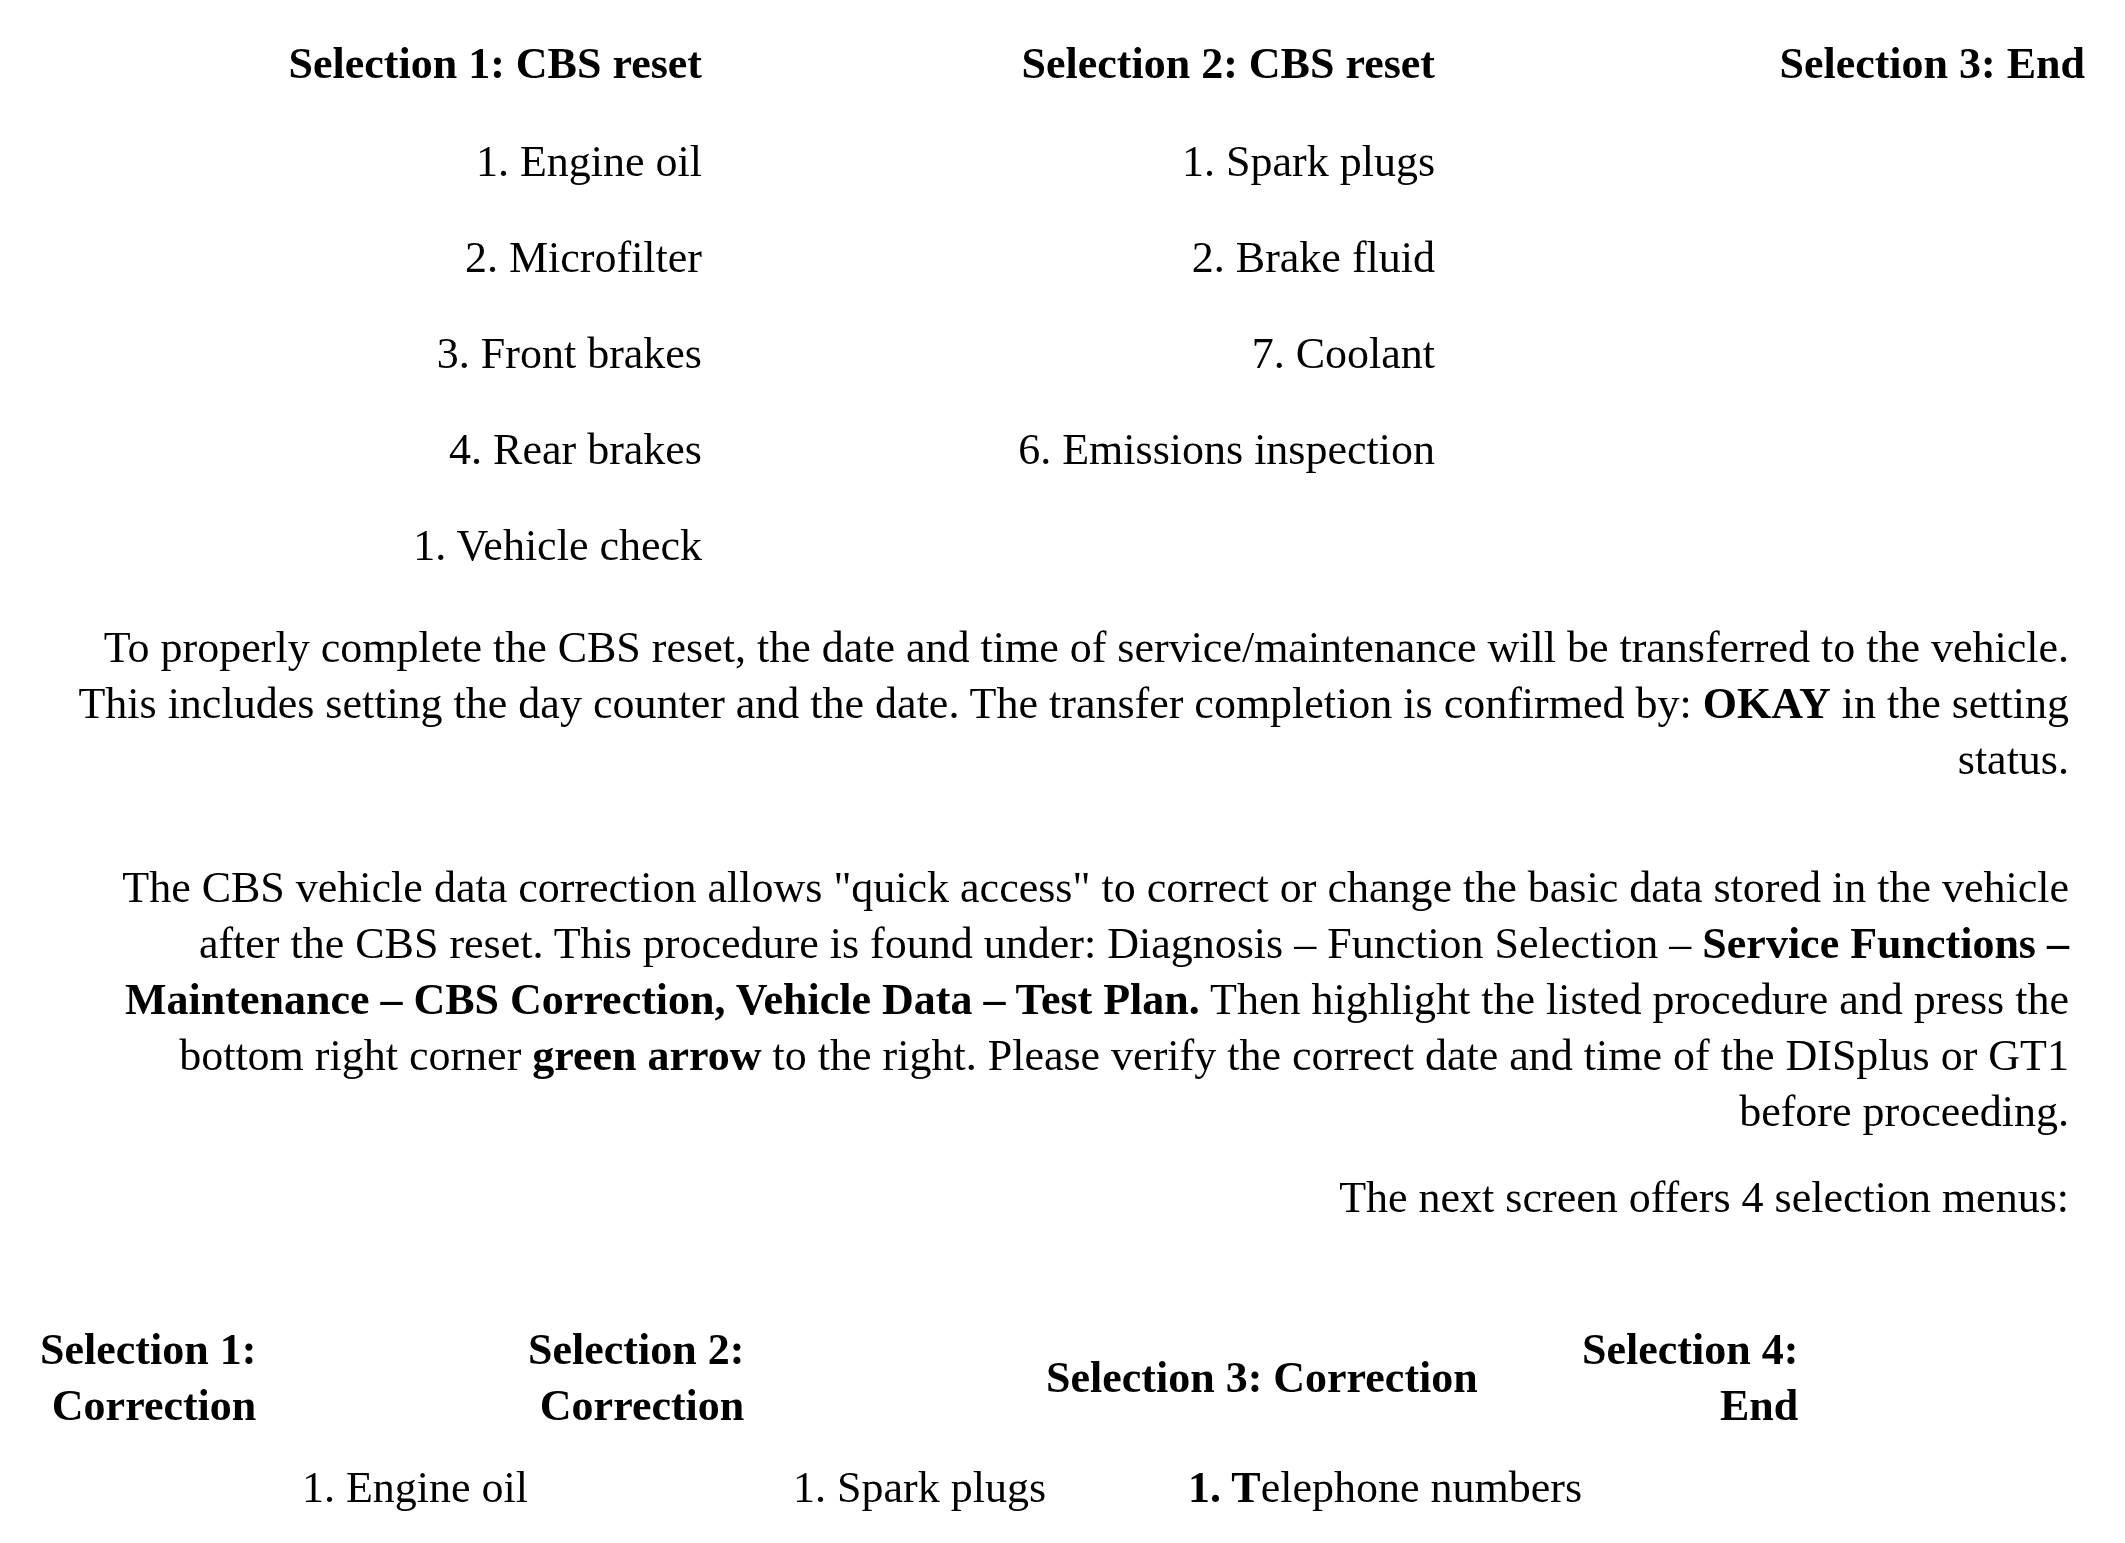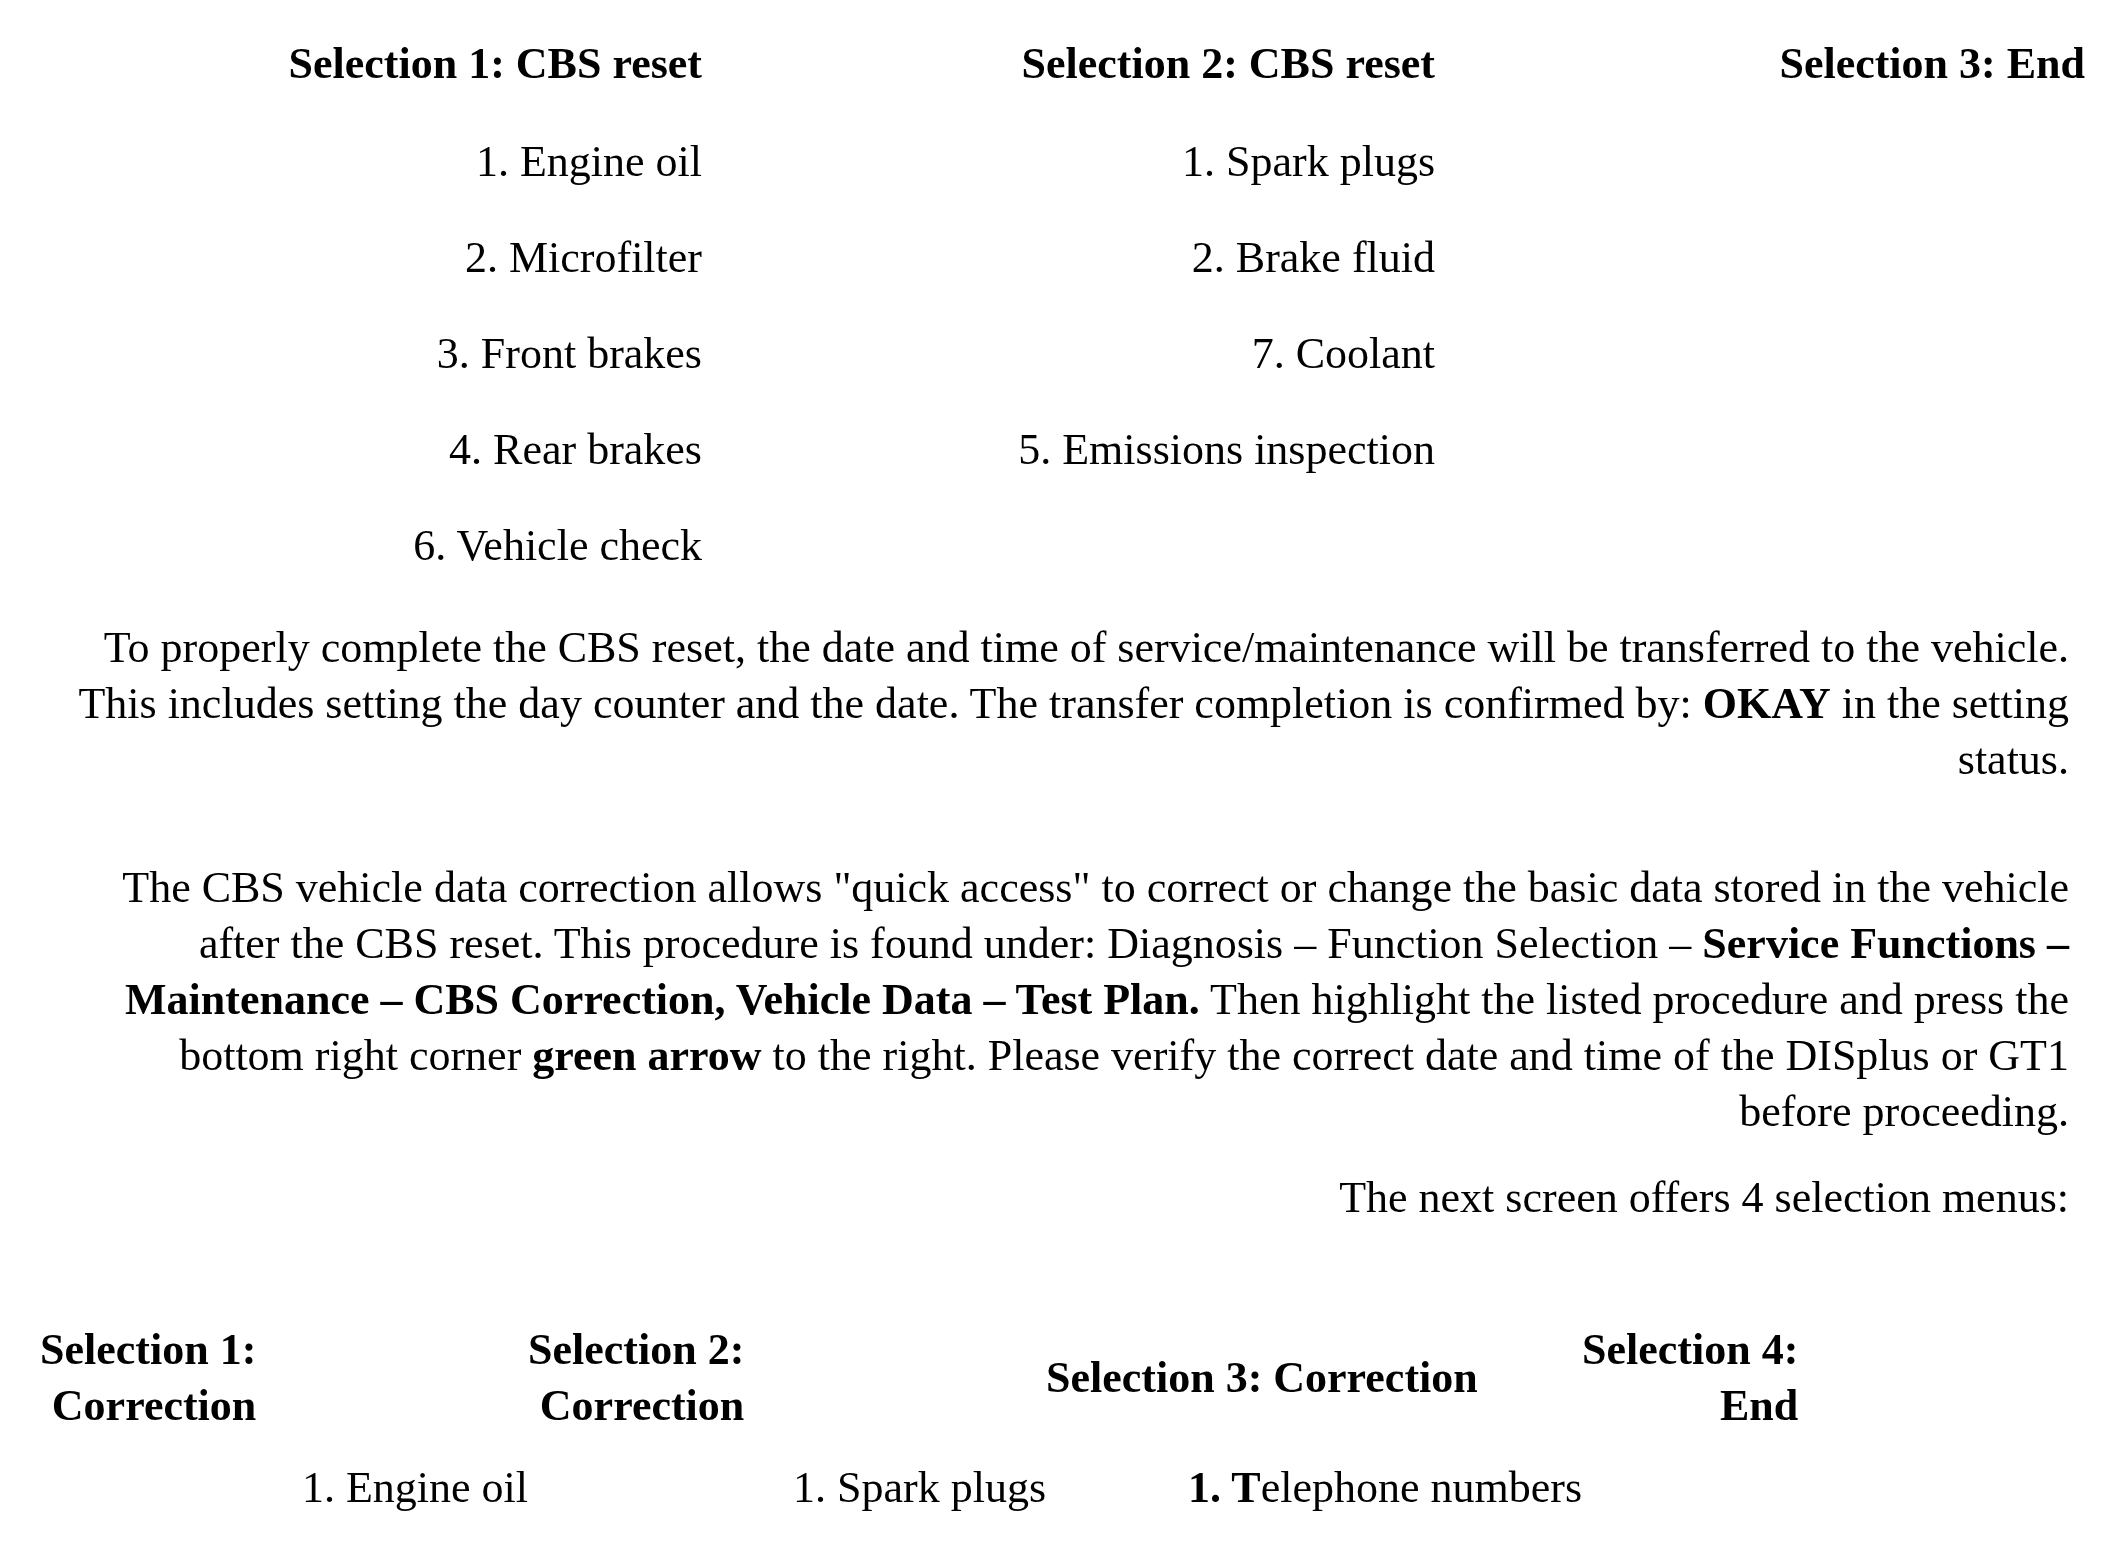--- a/index.html
+++ b/index.html
@@ -54,28 +54,28 @@
 
 <div class="page">
 
   <div class="menu-table table1">
       <div class="col">
         <div class="col-header">Selection 1: CBS reset</div>
         <div class="item">1. Engine oil</div>
         <div class="item">2. Microfilter</div>
         <div class="item">3. Front brakes</div>
         <div class="item">4. Rear brakes</div>
-        <div class="item">6. Vehicle check</div>
+        <div class="item">1. Vehicle check</div>
       </div>
       <div class="col">
         <div class="col-header">Selection 2: CBS reset</div>
         <div class="item">1. Spark plugs</div>
         <div class="item">2. Brake fluid</div>
         <div class="item">7. Coolant</div>
-        <div class="item">5. Emissions inspection</div>
+        <div class="item">6. Emissions inspection</div>
       </div>
       <div class="col">
         <div class="col-header">Selection 3: End</div>
       </div>
     </div>
 
   <p id="p1"><span>To properly complete the CBS reset, the date and time of service/maintenance will be transferred to the vehicle. This includes setting the day counter and the date. The transfer completion is confirmed by: </span><b>OKAY</b><span> in the setting status.</span></p>
 
   <p id="p2"><span>The CBS vehicle data correction allows "quick access" to correct or change the basic data stored in the vehicle after the CBS reset. This procedure is found under: Diagnosis – Function Selection – </span><b>Service Functions – Maintenance – CBS Correction, Vehicle Data – Test Plan.</b><span> Then highlight the listed procedure and press the bottom right corner </span><b>green arrow</b><span> to the right. Please verify the correct date and time of the DISplus or GT1 before proceeding.</span></p>
 

